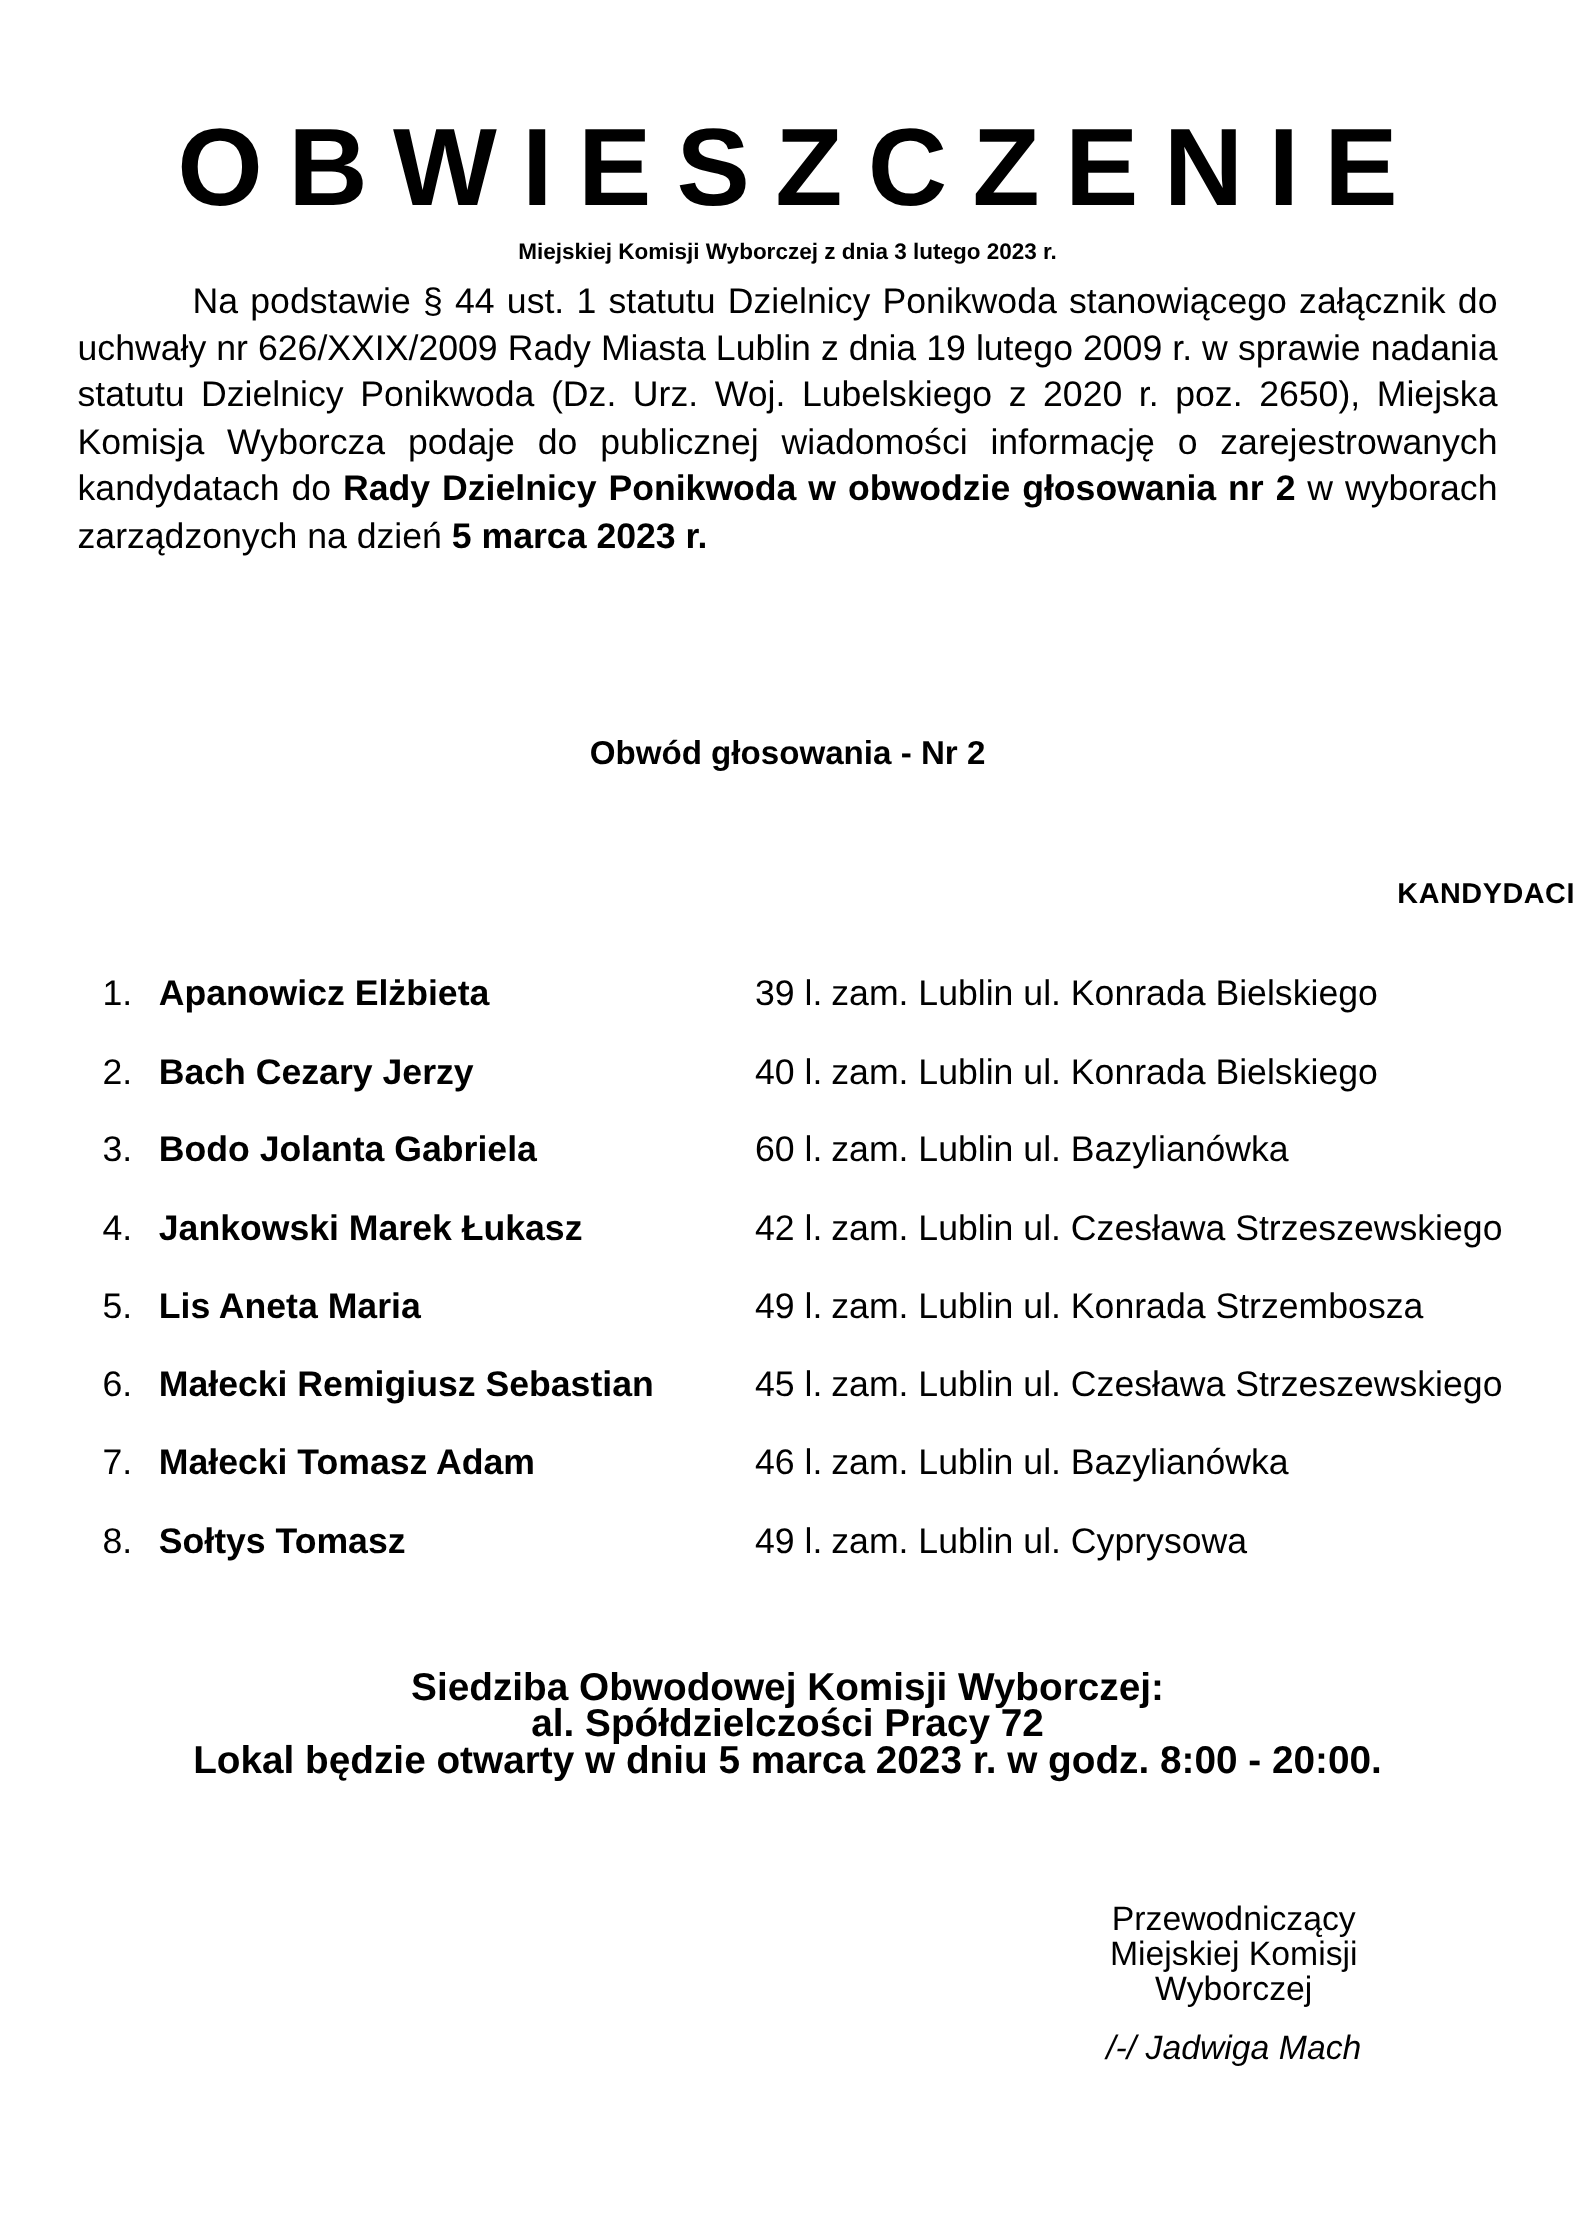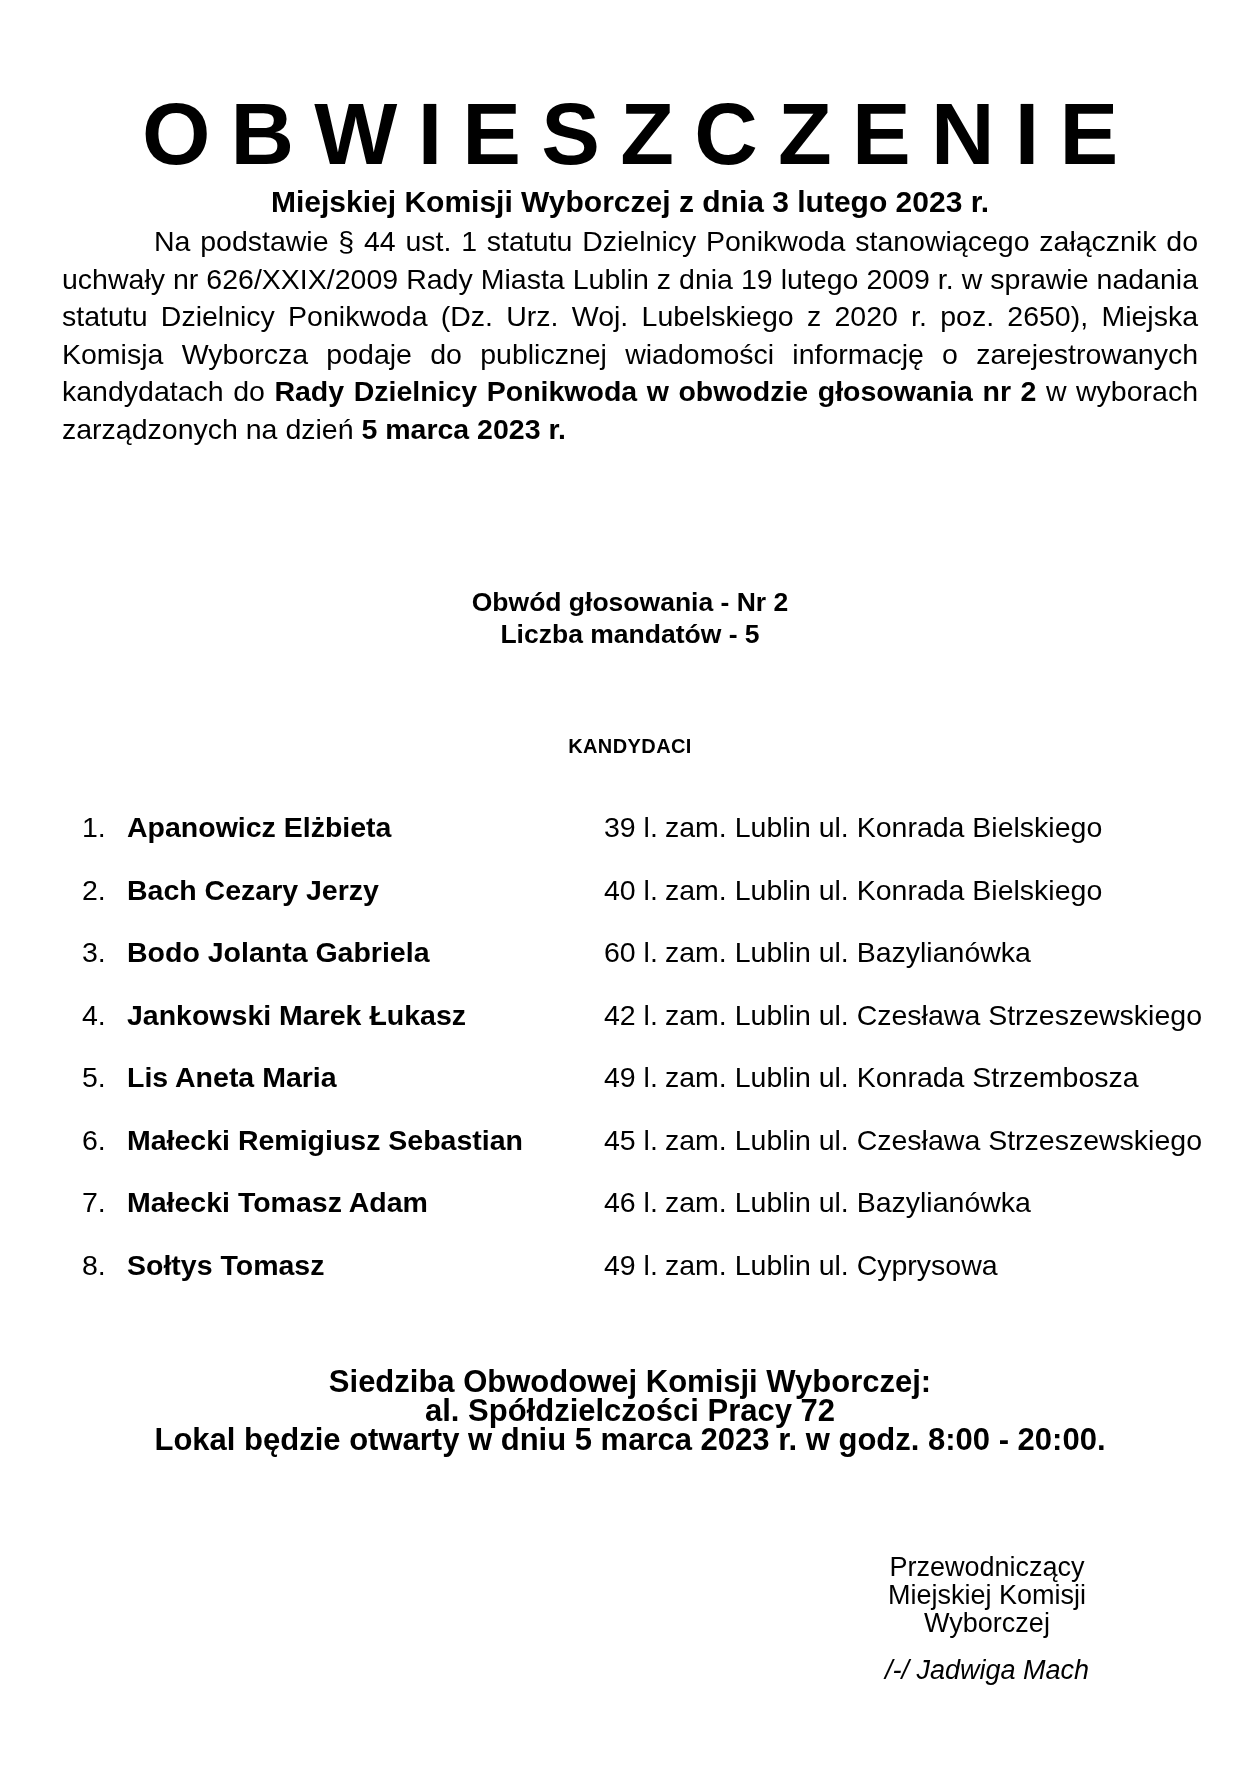--- a/index.html
+++ b/index.html
@@ -19,21 +19,21 @@
     font-size: 88px;
     line-height: 1;
     font-weight: bold;
     letter-spacing: 0.23em;
     text-indent: 0.23em;
     white-space: nowrap;
   }
   .subtitle {
     margin-top: 8px;
     text-align: center;
-    font-size: 30px;
+    font-size: 18px;
     line-height: 31px;
     font-weight: bold;
   }
   .intro {
     width: 1136px;
     margin: 6px auto 0 auto;
     font-size: 28.5px;
     line-height: 37.5px;
     text-align: justify;
     text-indent: 92px;
@@ -41,22 +41,22 @@
   .intro .b { font-weight: bold; }
   .district {
     margin-top: 138px;
     text-align: center;
     font-size: 26.5px;
     line-height: 32px;
     font-weight: bold;
   }
   .kandydaci-heading {
     margin-top: 79px;
-    text-align: center;
-    font-size: 20px;
+    text-align: right;
+    font-size: 23px;
     line-height: 34px;
     font-weight: bold;
     letter-spacing: 0.02em;
   }
   .candidates { margin-top: 46px; }
   .candidate-row {
     display: flex;
     font-size: 28.5px;
     line-height: 36px;
     margin-bottom: 26.5px;
@@ -99,21 +99,20 @@
 <div class="page">
 
   <h1 class="title">OBWIESZCZENIE</h1>
 
   <div class="subtitle">Miejskiej Komisji Wyborczej z dnia 3 lutego 2023 r.</div>
 
   <p class="intro"><span>Na podstawie § 44 ust. 1 statutu Dzielnicy Ponikwoda stanowiącego załącznik do uchwały nr 626/XXIX/2009 Rady Miasta Lublin z dnia 19 lutego 2009 r. w sprawie nadania statutu Dzielnicy Ponikwoda (Dz. Urz. Woj. Lubelskiego z 2020 r. poz. 2650), Miejska Komisja Wyborcza podaje do publicznej wiadomości informację o zarejestrowanych kandydatach do </span><span class="b">Rady Dzielnicy Ponikwoda w obwodzie głosowania nr 2</span><span> w wyborach zarządzonych na dzień </span><span class="b">5 marca 2023 r.</span></p>
 
   <div class="district">
     <div>Obwód głosowania - Nr 2</div>
-    <div>Liczba mandatów - 5</div>
   </div>
 
   <div class="kandydaci-heading">KANDYDACI</div>
 
   <div class="candidates">
 
     <div class="candidate-row">
       <div class="candidate-left">
         <span class="candidate-no">1.</span>
         <span class="candidate-name">Apanowicz Elżbieta</span>

